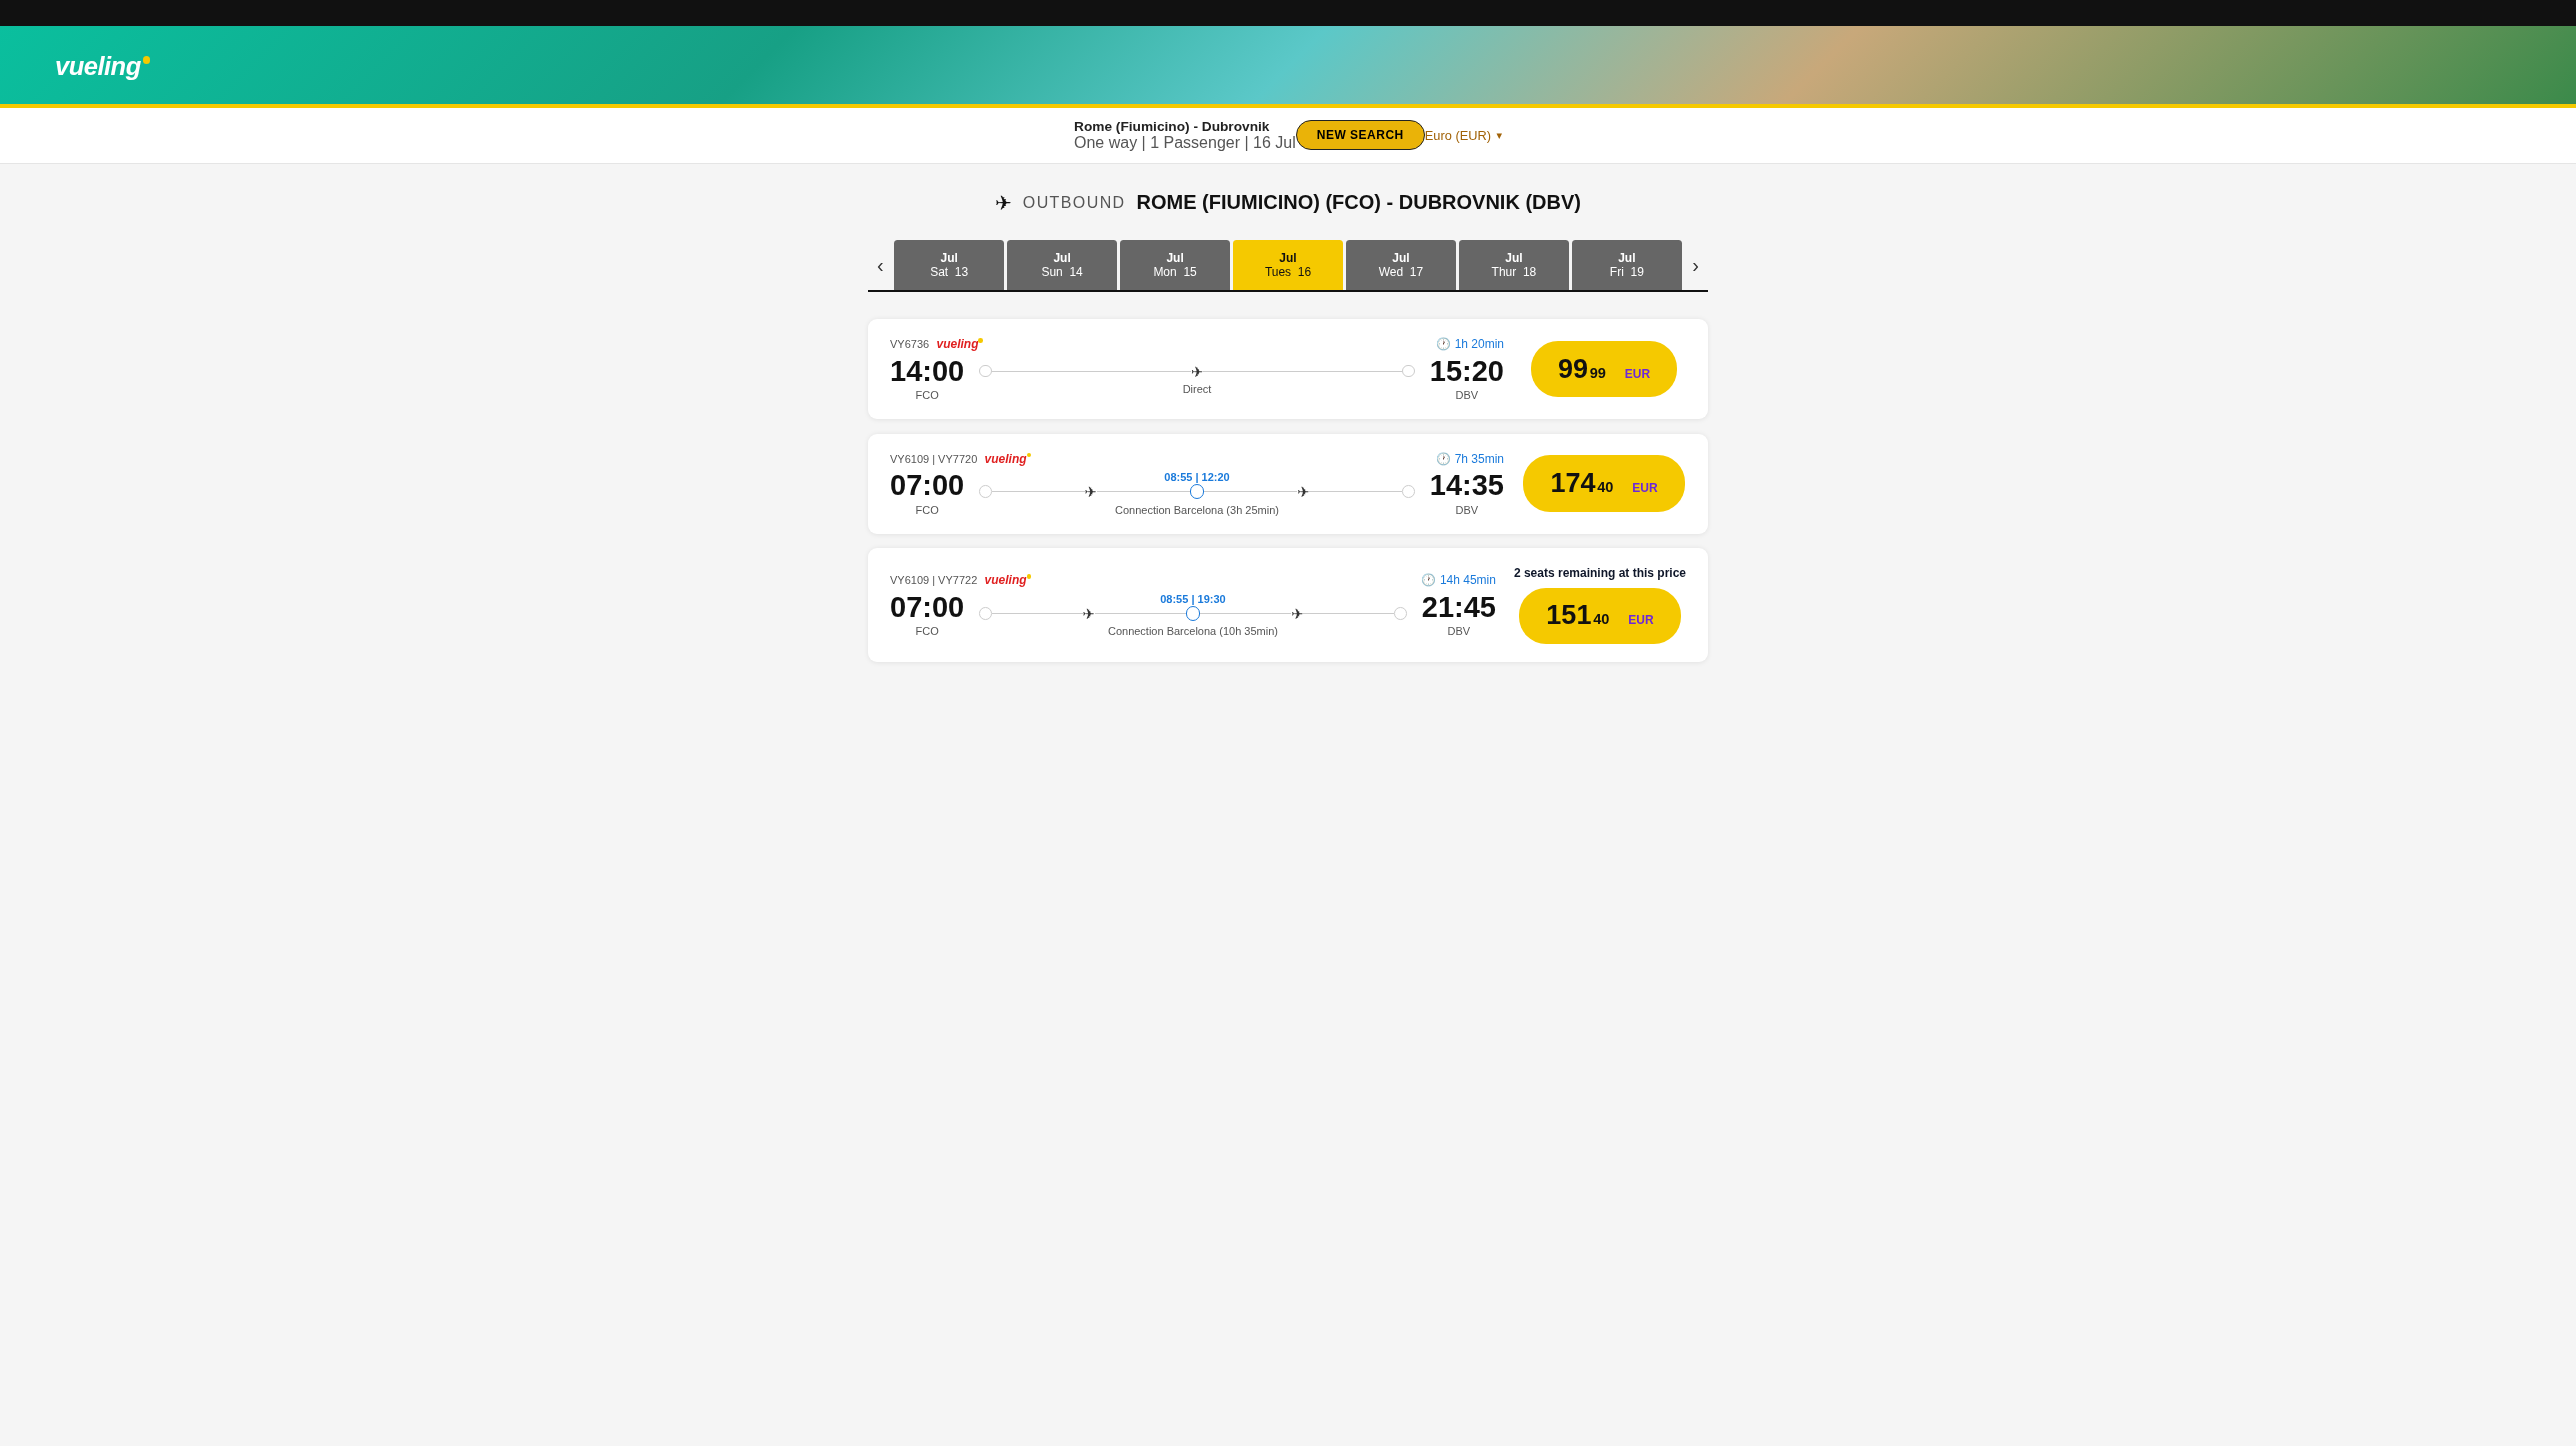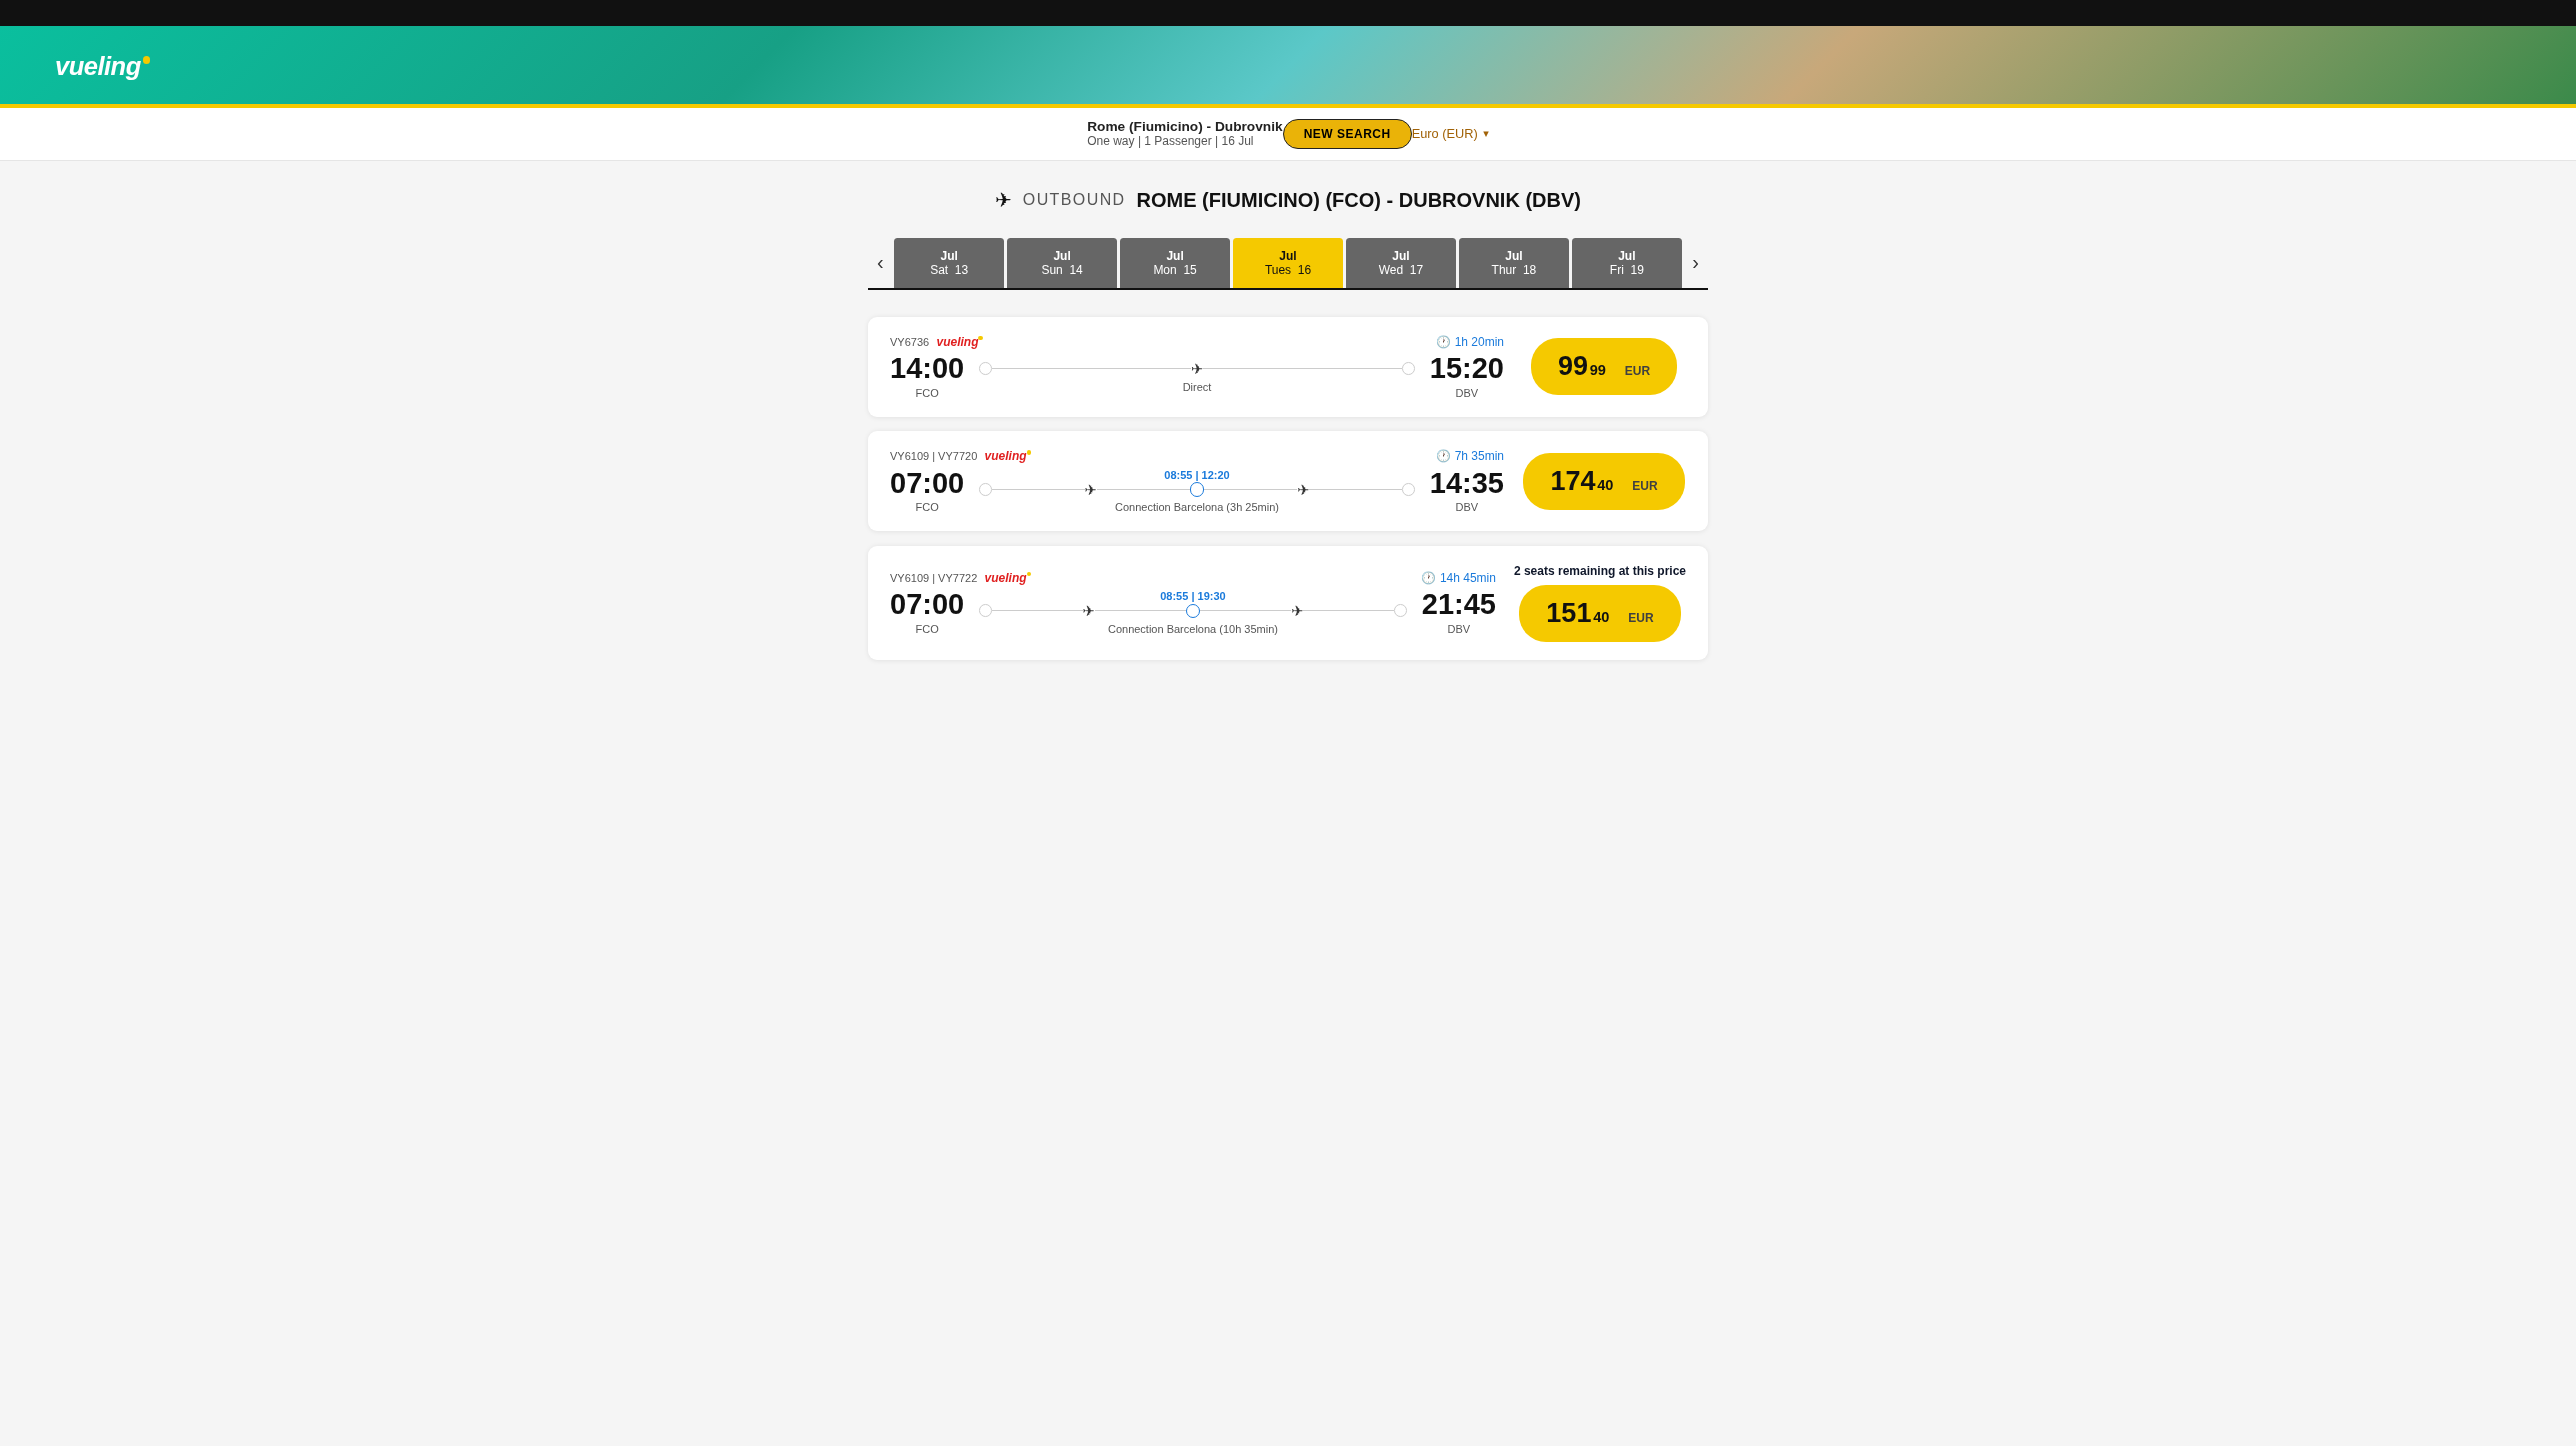--- a/index.html
+++ b/index.html
@@ -61,21 +61,21 @@
       align-items: center;
       justify-content: center;
       border-bottom: 0.9px solid #e5e5e5;
     }
     .search-info h2 {
       font-size: 13.7px;
       font-weight: 700;
       color: #222;
     }
     .search-info p {
-      font-size: 12px;
+      font-size: 16px;
       color: #555;
     }
     .new-search-btn {
       border: 1.8px solid #222;
       border-radius: 23px;
       padding: 7.3px 20px;
       font-size: 12px;
       font-weight: 700;
       background: #eab308;
       cursor: pointer;
@@ -344,21 +344,21 @@
       color: #111;
     }
     .price-decimal {
       font-size: 14.6px;
       font-weight: 700;
       color: #111;
     }
     .price-currency {
       font-size: 12px;
       font-weight: 600;
-      color: #404040;
+      color: #6d28d9;
       margin-left: 17px;
     }
   </style>
 </head>
 <body>
 
 <div class="top-bar"></div>
 
 <div class="hero">
   <div class="logo">

